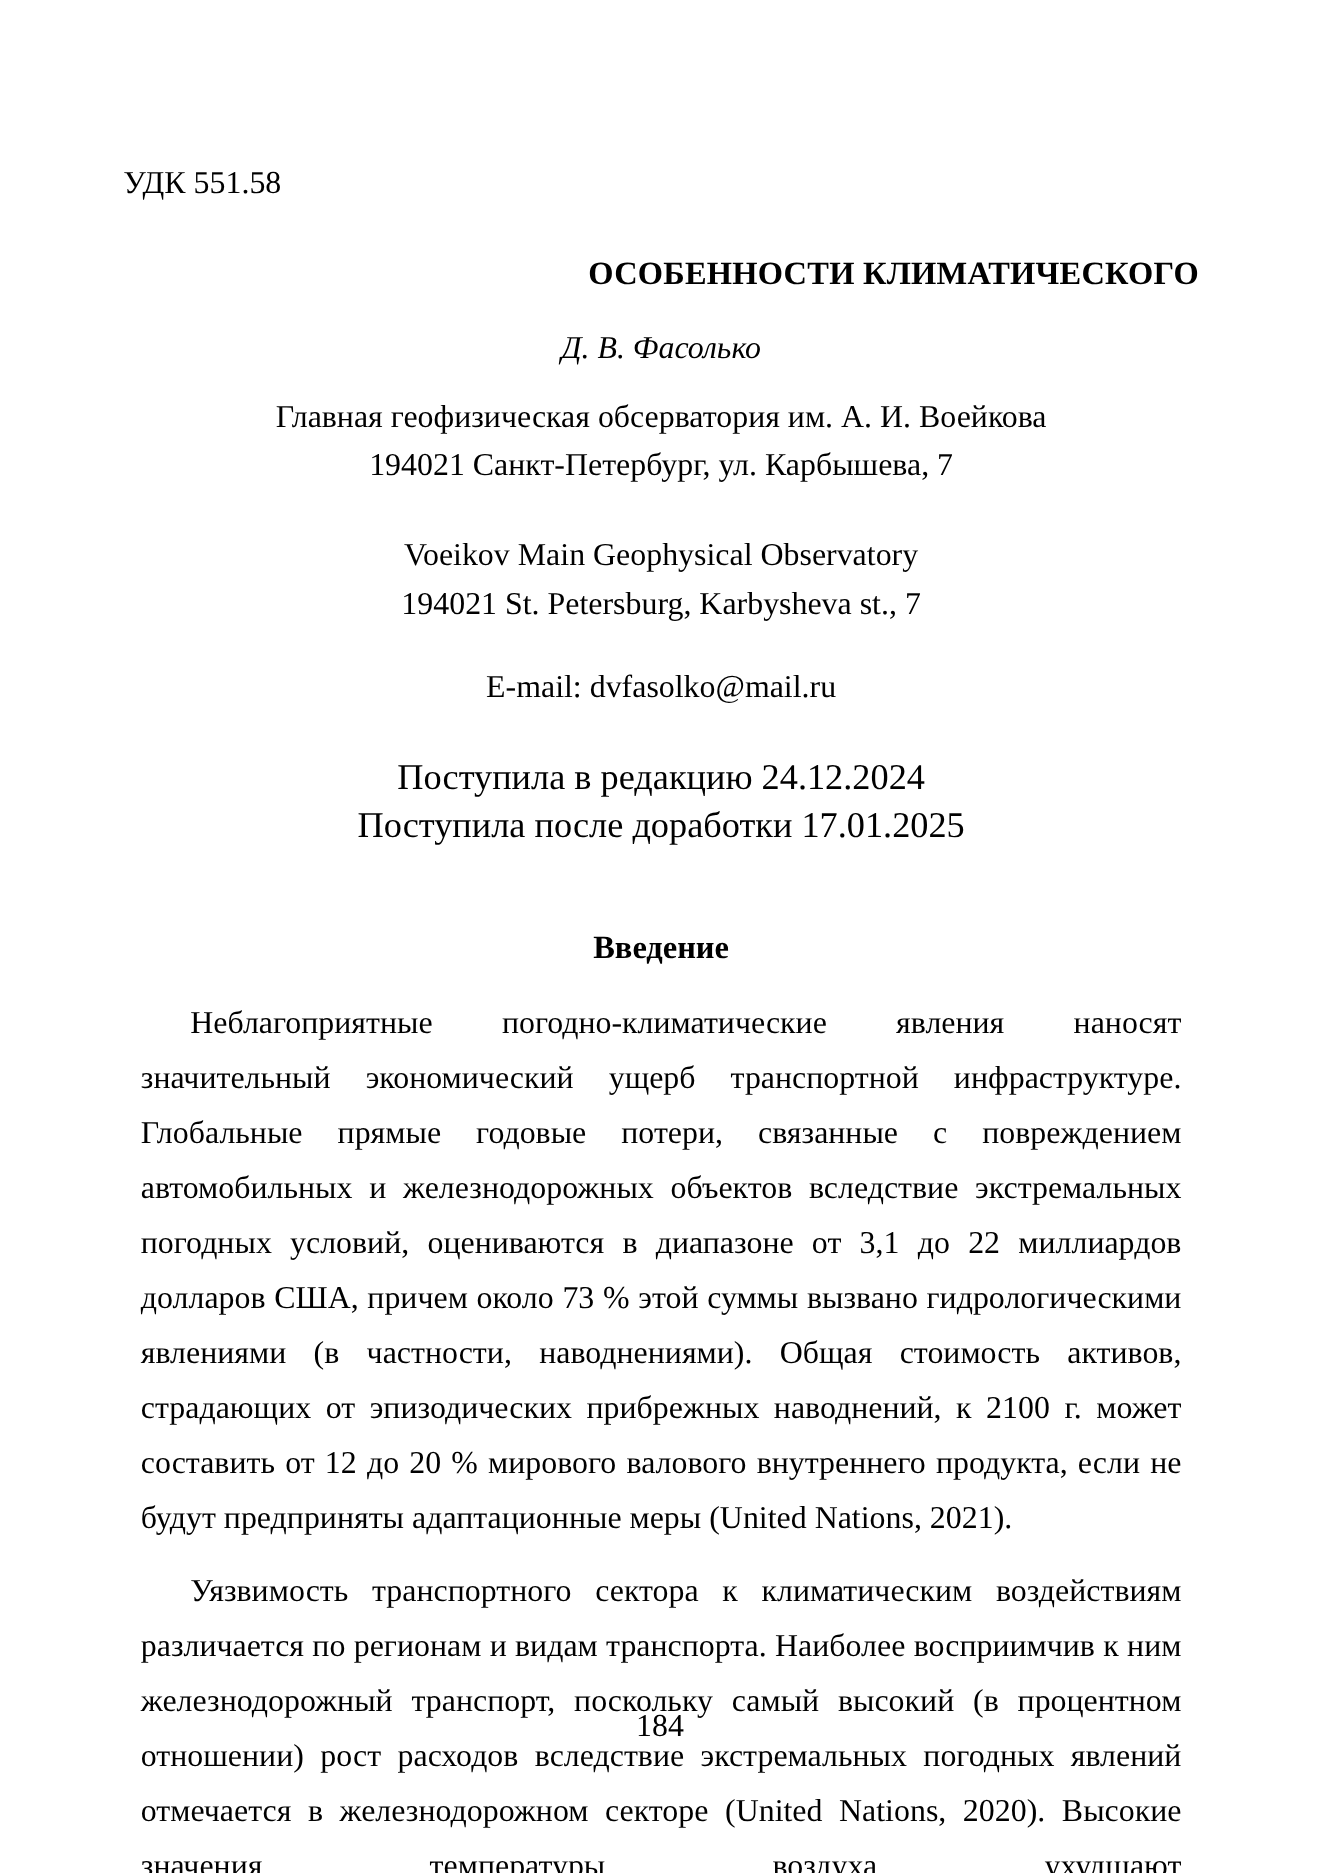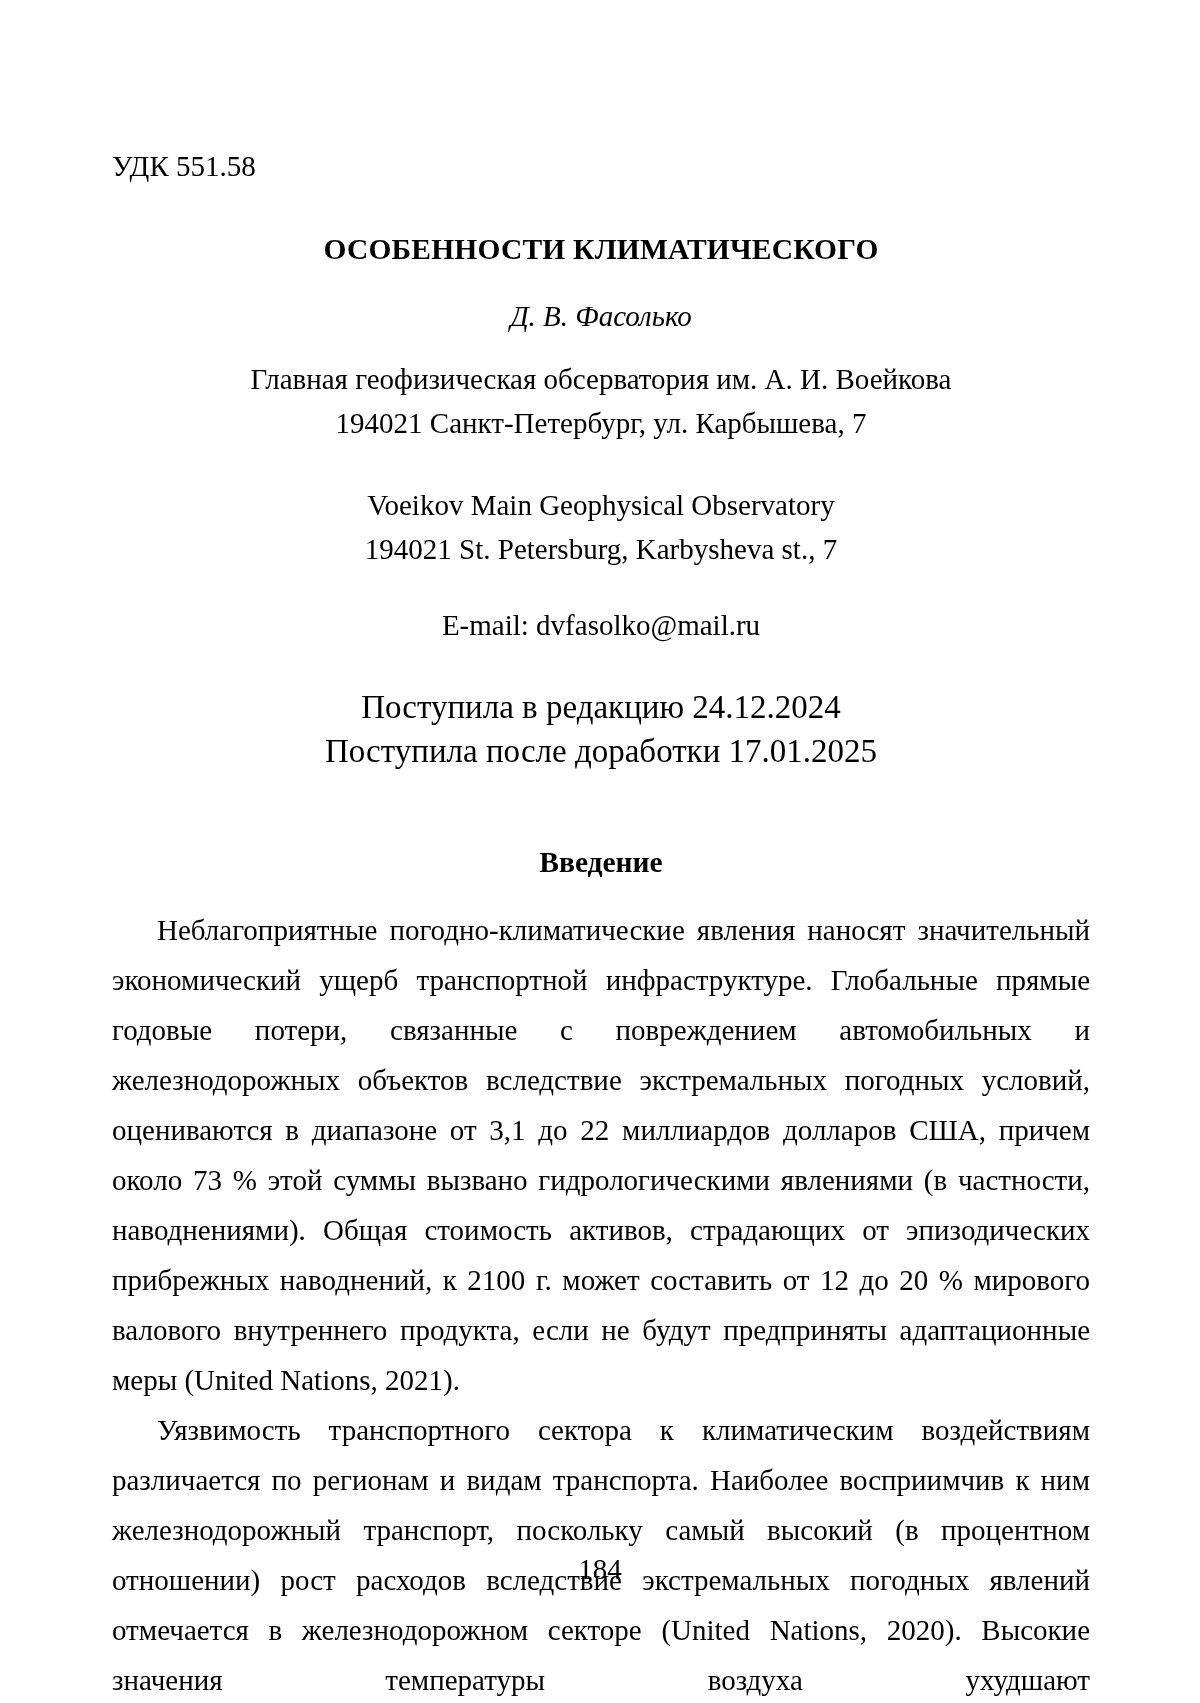--- a/index.html
+++ b/index.html
@@ -21,21 +21,21 @@
   }
   .udc {
     font-size: 29px;
     line-height: 32px;
     text-align: left;
     margin-bottom: 44px;
   }
   .title {
     font-size: 29.5px;
     font-weight: bold;
-    text-align: center;
+    text-align: right;
     line-height: 47px;
     margin-bottom: 26px;
     letter-spacing: 0.2px;
   }
   .author {
     font-size: 29px;
     font-style: italic;
     text-align: center;
     line-height: 34px;
     margin-bottom: 24px;
@@ -63,21 +63,21 @@
     font-weight: bold;
     text-align: center;
     line-height: 34px;
     margin-bottom: 26px;
   }
   .body-paragraph {
     font-size: 29px;
     line-height: 50px;
     text-align: justify;
     text-indent: 45px;
-    margin: 0;
+    margin: 16px;
   }
   .body-paragraph.continues {
     text-align-last: justify;
   }
   .page-number {
     position: absolute;
     left: 0;
     right: 0;
     bottom: 118px;
     text-align: center;

